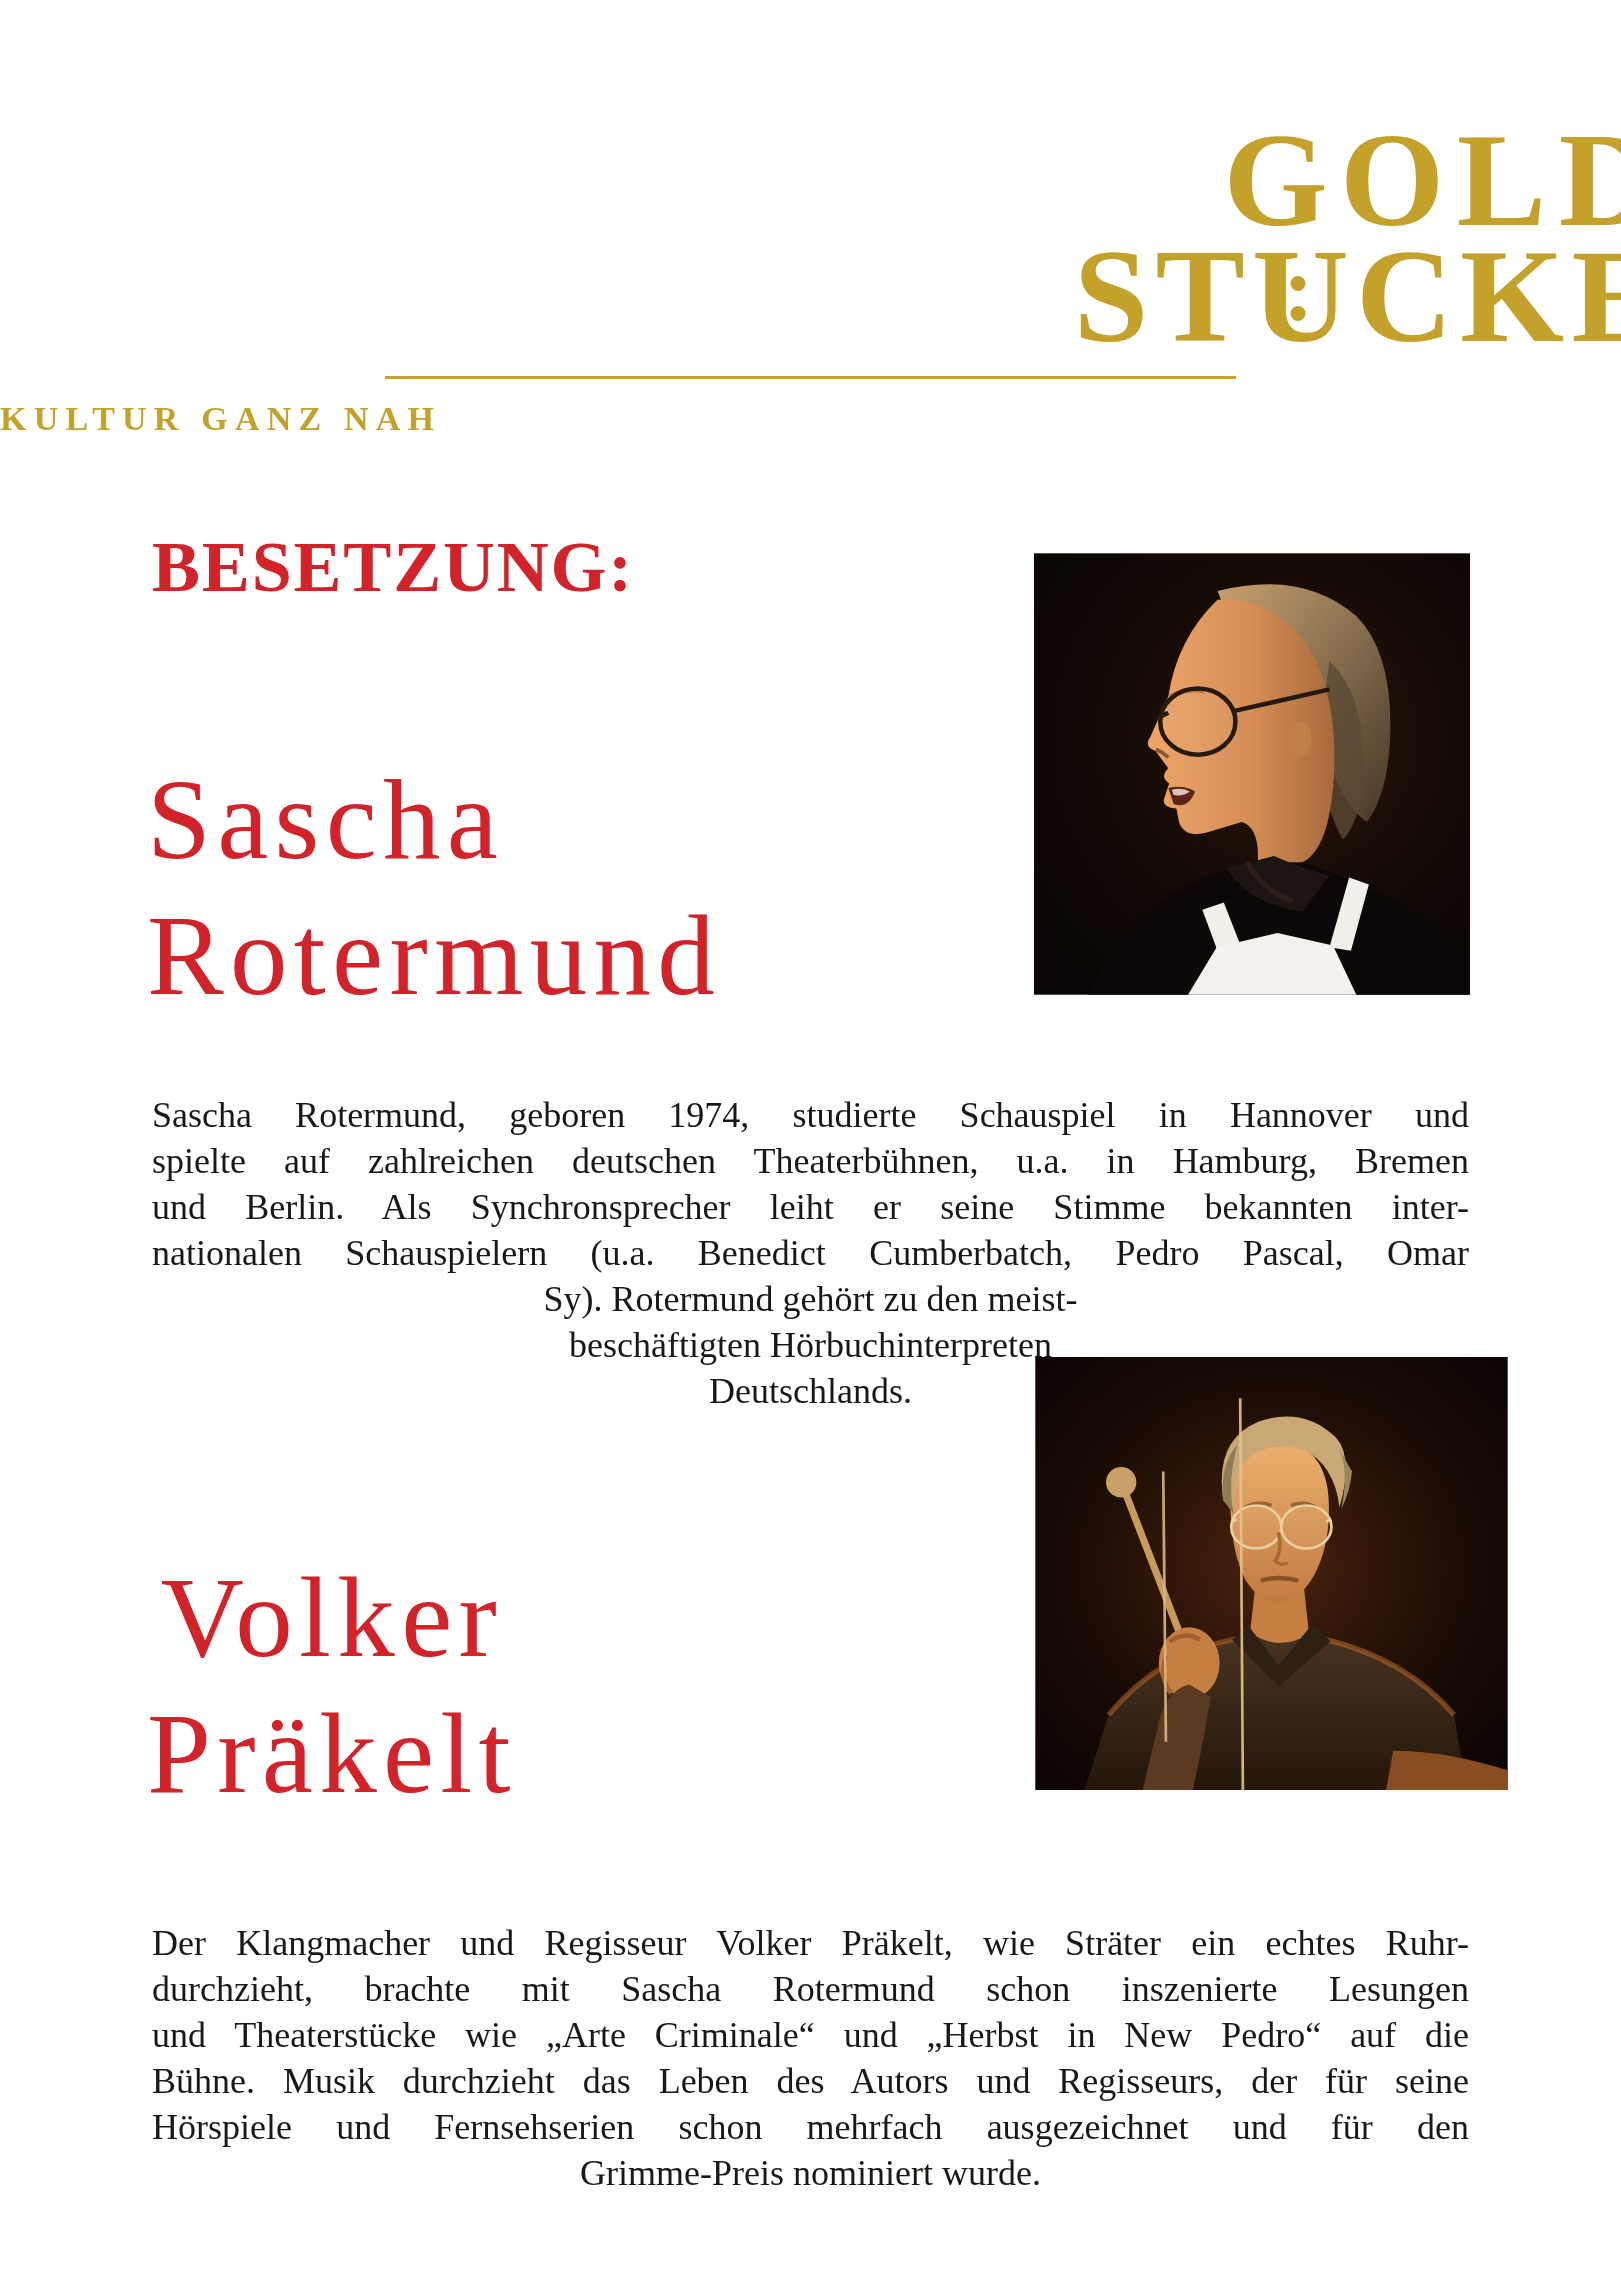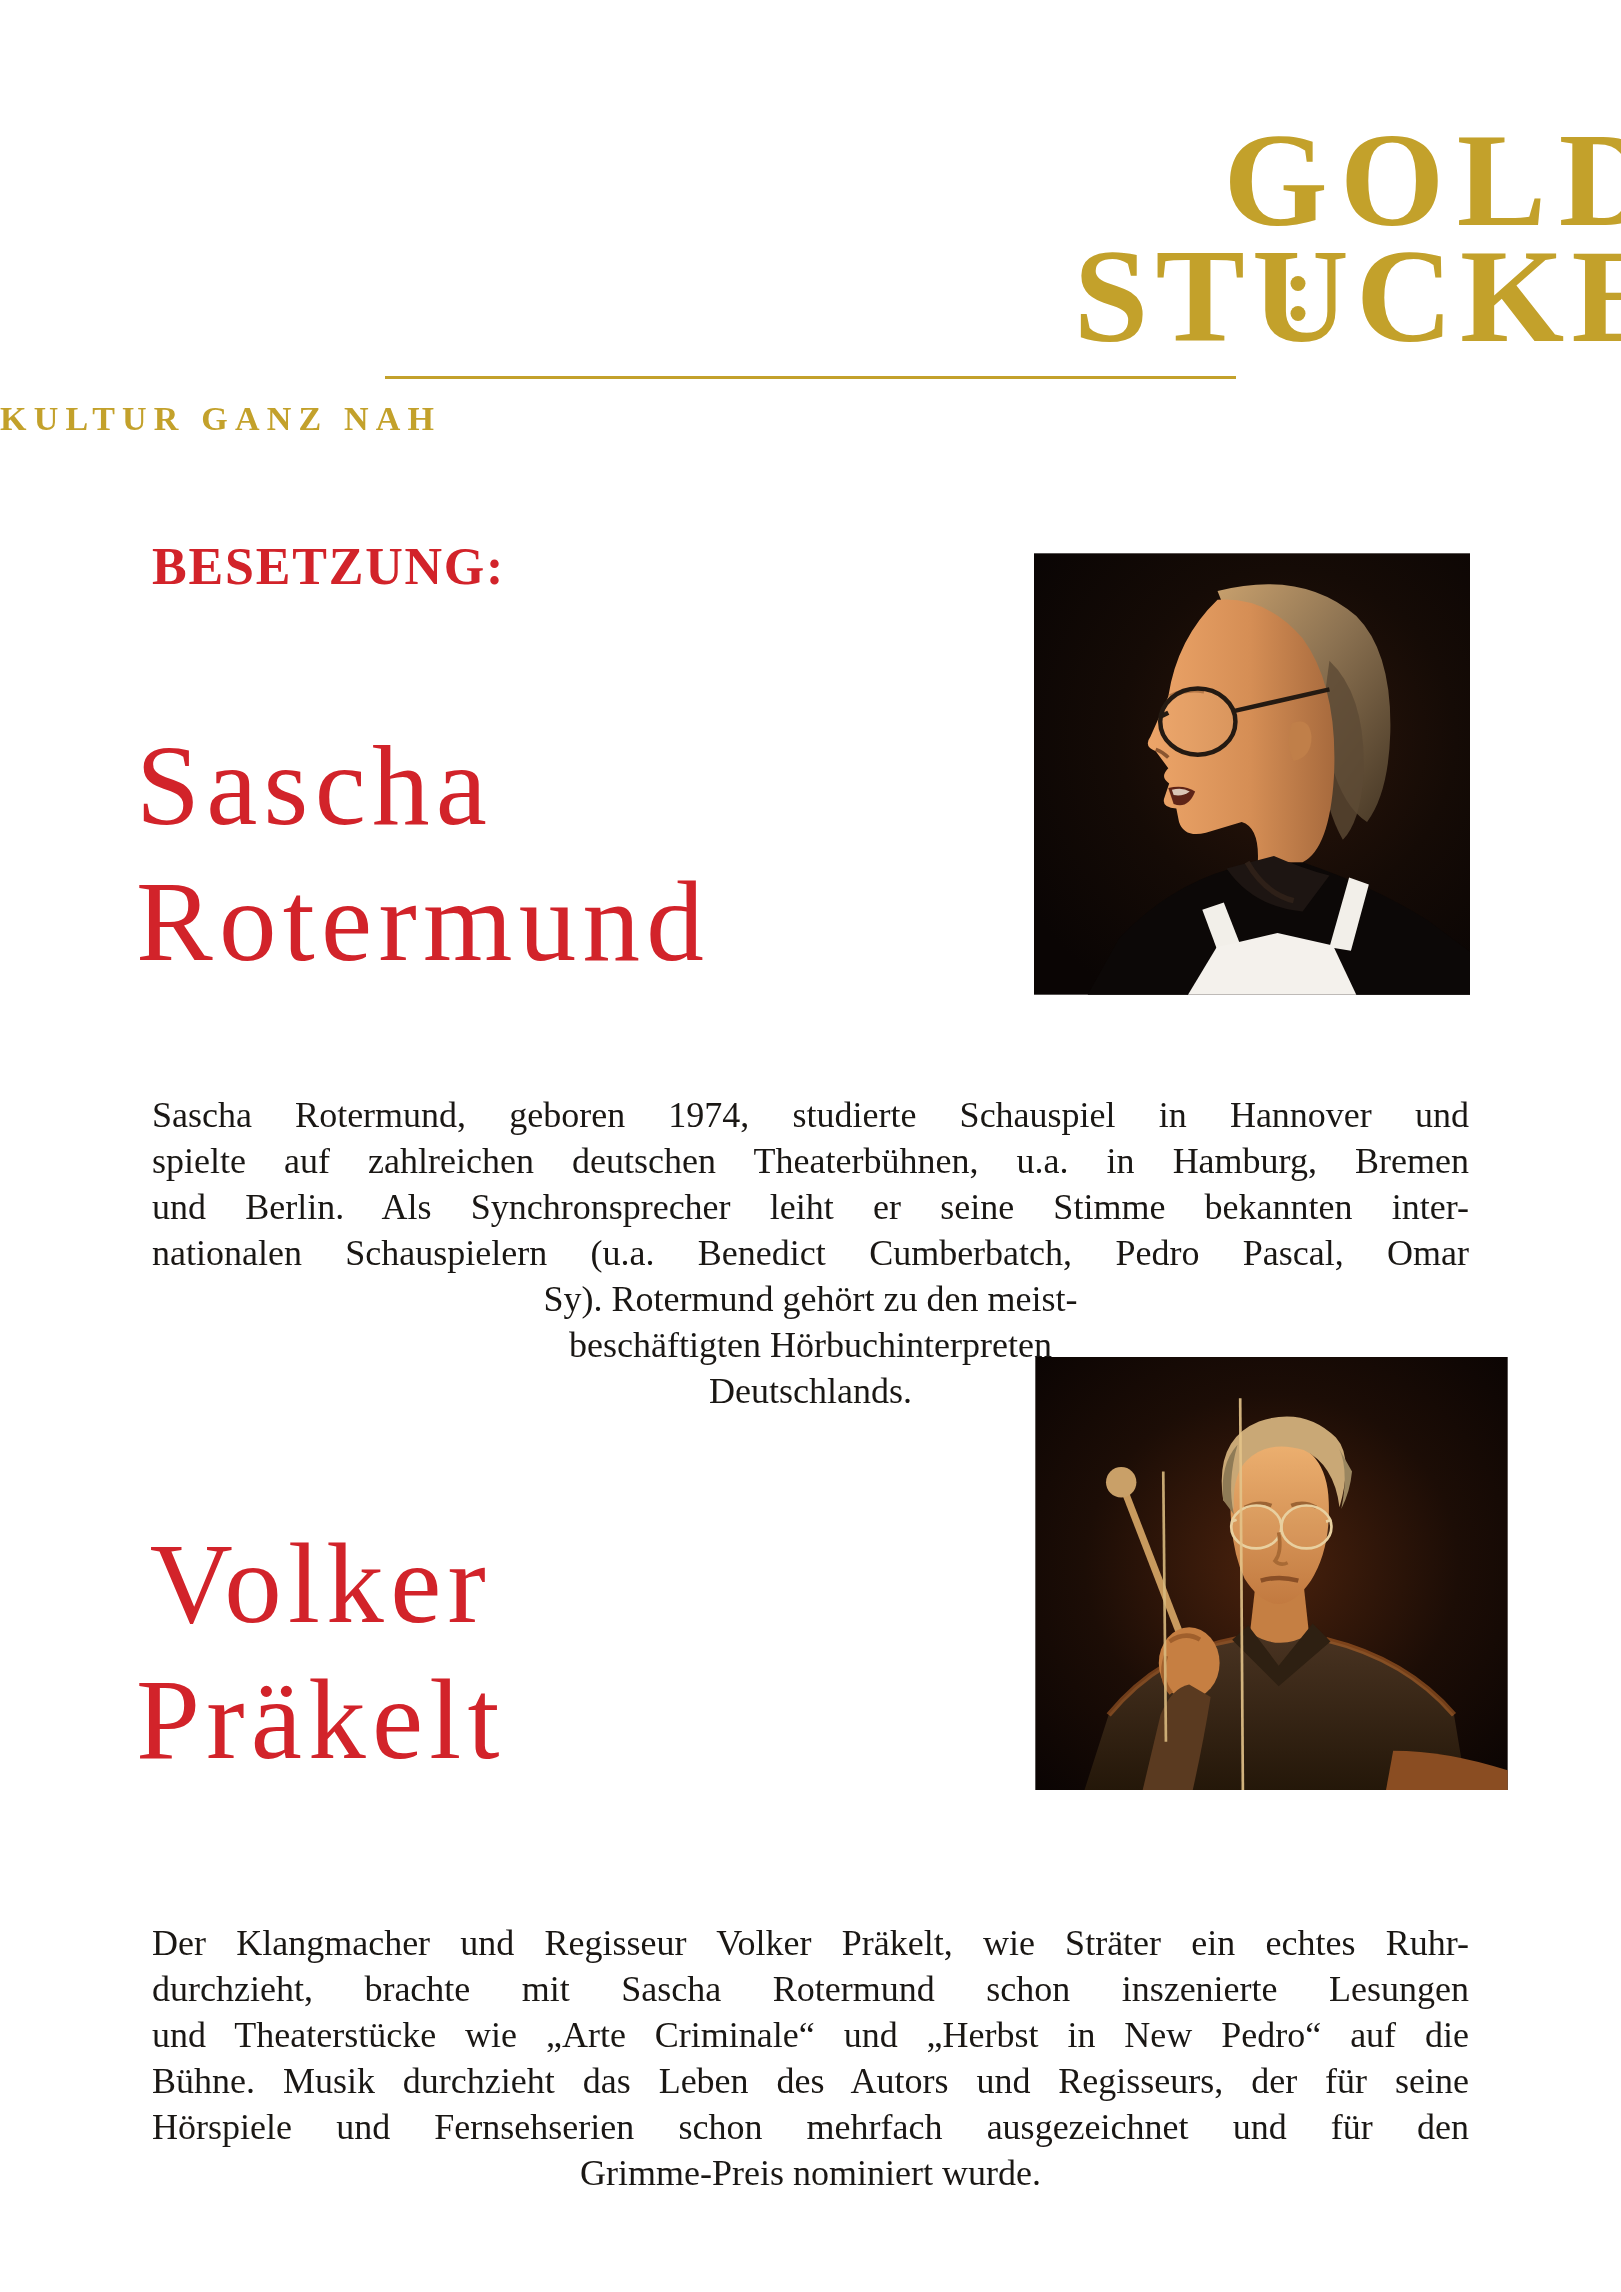--- a/index.html
+++ b/index.html
@@ -20,26 +20,26 @@
   .u-dot { position:absolute; left:44%; width:15px; height:15px; border-radius:50%;
            background:var(--gold); transform:translateX(-50%); }
   .u-dot.d1 { top:38px; }
   .u-dot.d2 { top:68px; }
   .logo-divider { position:absolute; top:376px; left:385px; width:851px; height:2.7px; background:var(--gold); }
   .logo-tagline { position:absolute; top:400px; left:0; width:100%; text-align:left;
                   font-weight:700; font-size:34px; letter-spacing:7.2px; color:var(--gold); white-space:nowrap; }
 
   
   .section-heading { position:absolute; top:539px; left:152px; margin:0;
-                     font-size:52px; line-height:56px; font-weight:700; letter-spacing:1.8px;
+                     font-size:72px; line-height:56px; font-weight:700; letter-spacing:1.8px;
                      color:var(--red); white-space:nowrap; }
 
   
-  .person-name { position:absolute; left:136px; color:var(--red); font-weight:400;
-                 font-size:115px; line-height:136px; letter-spacing:6.3px; white-space:nowrap; }
+  .person-name { position:absolute; left:147px; color:var(--red); font-weight:400;
+                 font-size:115px; line-height:136px; letter-spacing:6.3px; white-space:nowrap;margin-top:34px; }
   .person-name.p1 { top:718px; }
   .person-name.p2 { top:1516px;text-align:center; }
 
   
   .photo { position:absolute; display:block; }
   .photo.p1 { left:1034px; top:553px; width:436px; height:442px; }
   .photo.p2 { left:1035px; top:1357px; width:473px; height:433px; }
 
   
   .bio { position:absolute; left:152px; width:1317px; color:var(--text);

